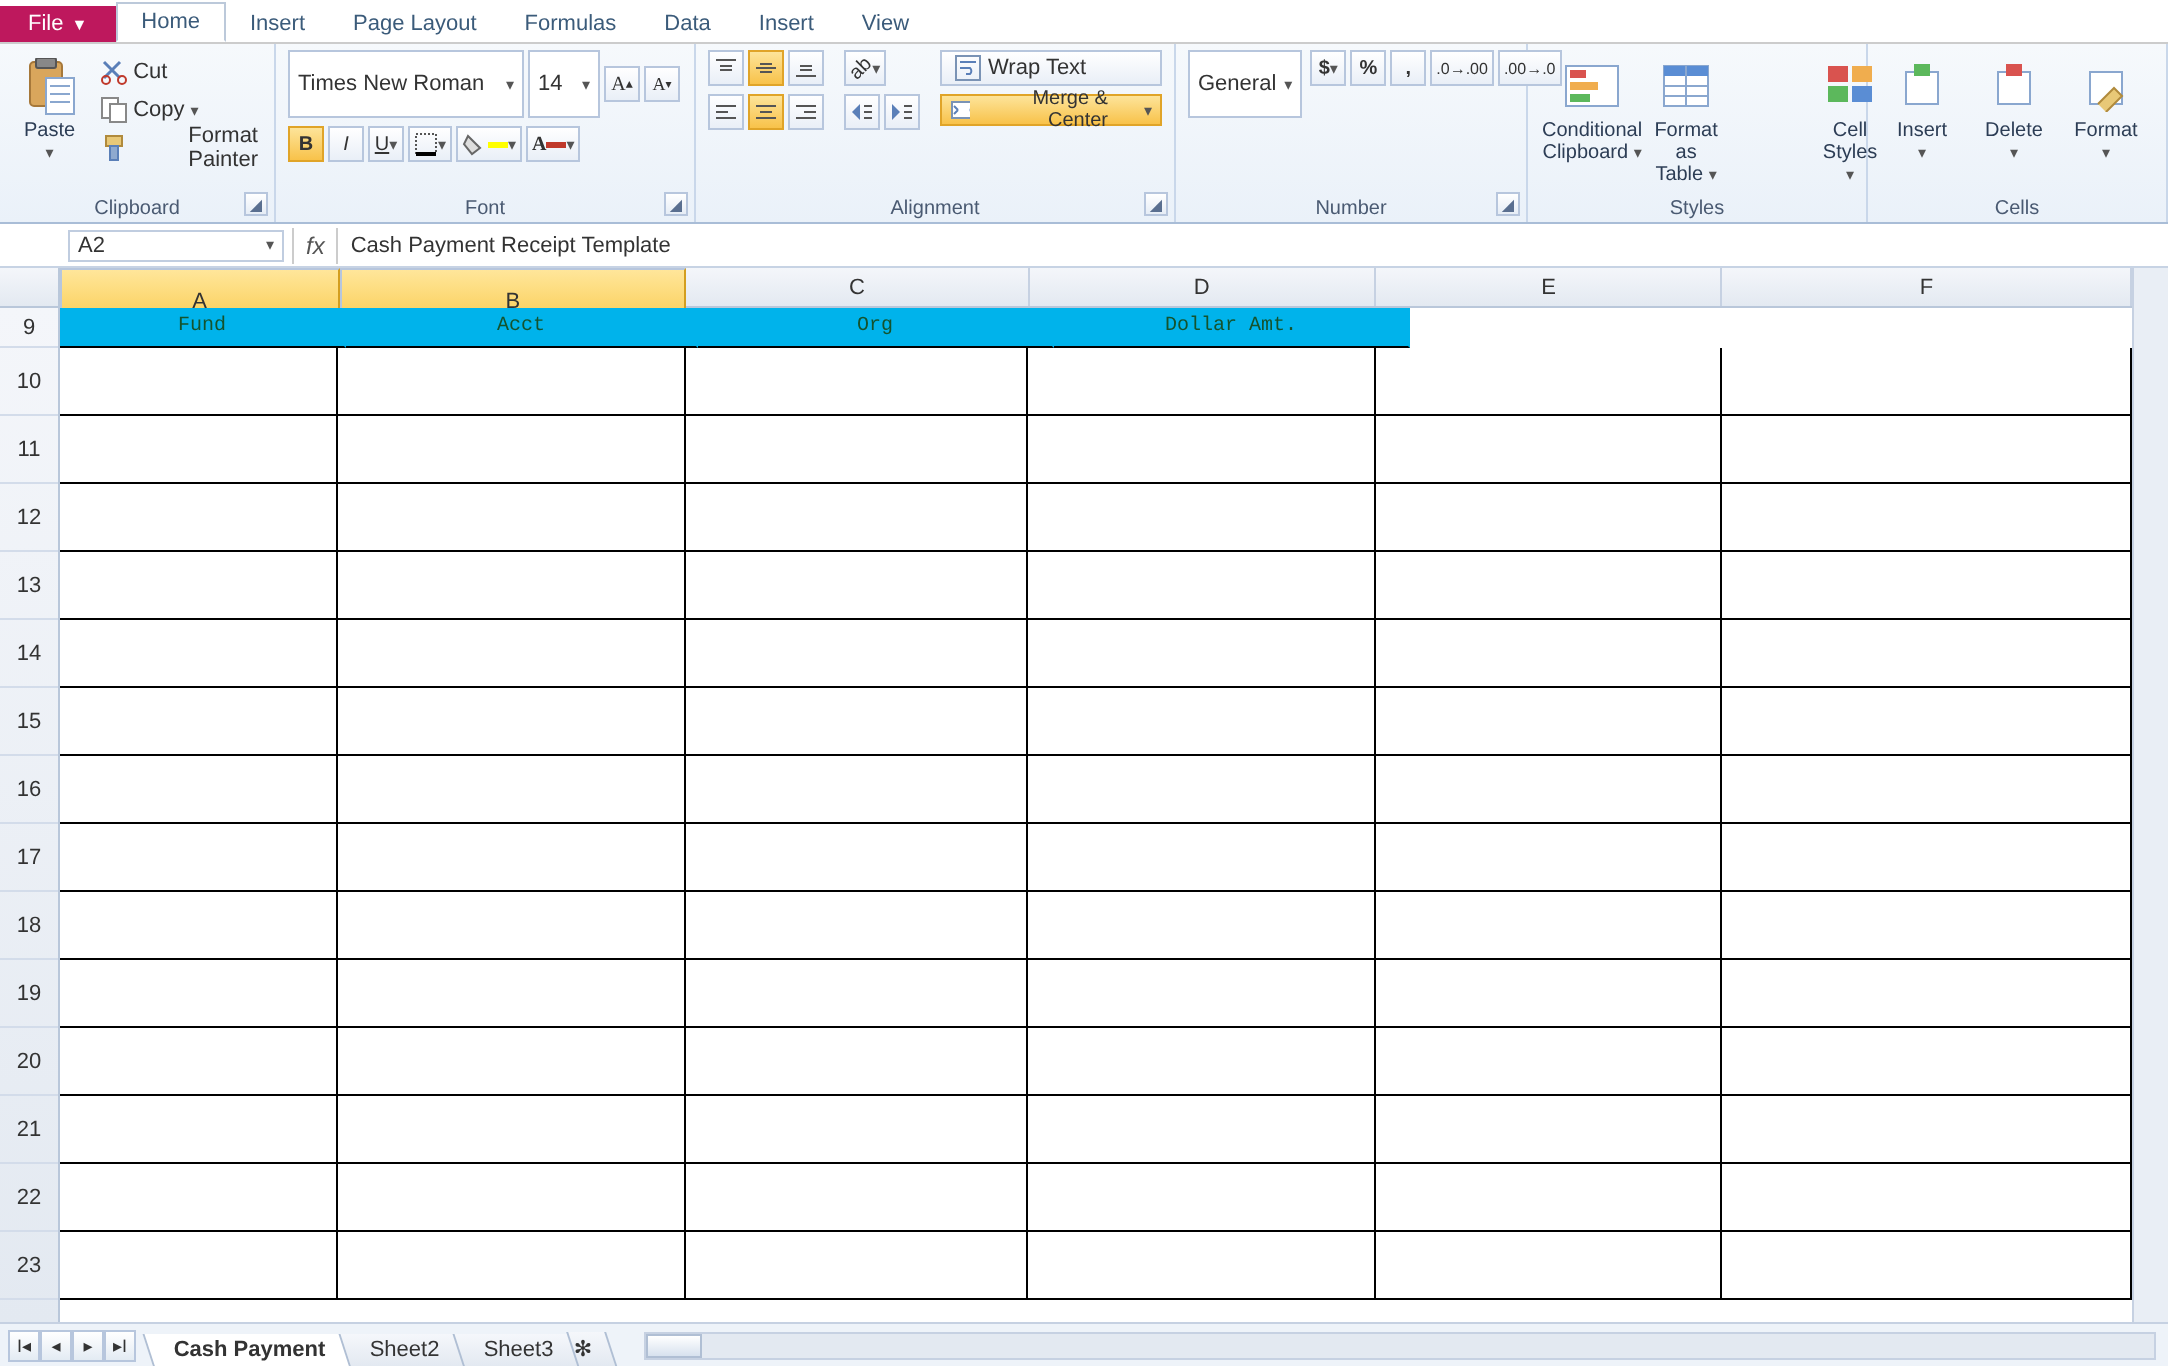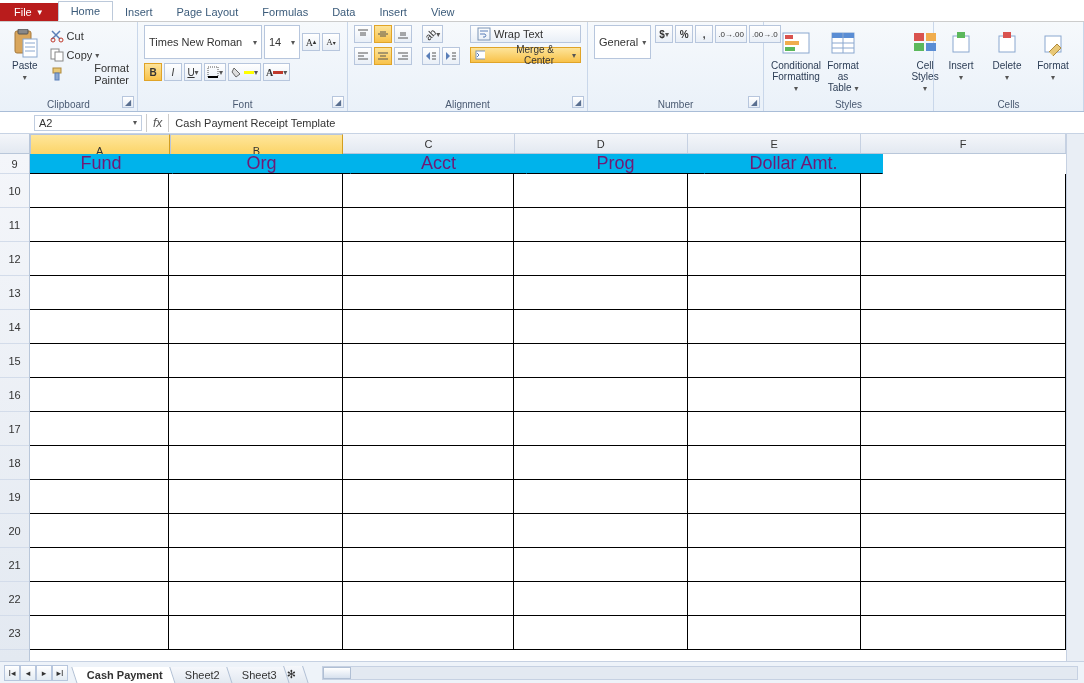--- a/index.html
+++ b/index.html
@@ -1,20 +1,20 @@
 <!DOCTYPE html>
 <html><head>
 <meta charset="utf-8">
 <style>
 * { box-sizing: border-box; margin: 0; padding: 0; font-family: "Segoe UI", Tahoma, sans-serif; }
 body { width: 1084px; height: 683px; background: #fff; overflow: hidden; font-size: 11px; color: #333; }
 
 
 .tabs { display: flex; align-items: flex-end; background: #fff; height: 22px; border-bottom: 1px solid #ccc; }
-.tab-file { background: #b91c1c; color: #fff; padding: 3px 14px 3px 14px; font-size: 11px; cursor: pointer; display:flex; align-items:center; gap:4px;}
+.tab-file { background: #be185d; color: #fff; padding: 3px 14px 3px 14px; font-size: 11px; cursor: pointer; display:flex; align-items:center; gap:4px;}
 .tab-file .drop { font-size: 8px; }
 .tab { padding: 3px 12px; font-size: 11px; color: #3b5b7a; cursor: pointer; }
 .tab.active { background: #fff; color: #3b5b7a; border: 1px solid #bcc9da; border-bottom: 1px solid #fff; }
 
 
 .ribbon { display: flex; background: linear-gradient(#f6f9fc,#eaf1f9); border-bottom: 1px solid #a9bdd7; height: 90px; }
 .group { border-right: 1px solid #c9d7ea; padding: 3px 6px 1px 6px; display: flex; flex-direction: column; position: relative; }
 .group-body { flex: 1; display: flex; gap: 4px; align-items: flex-start; }
 .group-label { text-align: center; font-size: 10px; color: #4a5a72; padding-top: 2px; display:flex; justify-content:center; align-items:flex-end; gap:4px;}
 .dlauncher { position:absolute; right:3px; bottom:3px; width:12px; height:12px; border:1px solid #b7c6dd; background:linear-gradient(#fff,#e6edf6); font-size:8px; color:#5a6f90; display:flex; align-items:center; justify-content:center; cursor:pointer;}
@@ -42,21 +42,21 @@
 .colheads { position:absolute; left:30px; top:0; right:18px; height:20px; display:flex; background:linear-gradient(#f4f6fa,#e3e9f1); border-bottom:1px solid #b9c7da;}
 .ch { border-right:1px solid #c6d1e2; display:flex; align-items:center; justify-content:center; font-size:11px; color:#333;}
 .ch.sel { background:linear-gradient(#ffe69a,#f9c846); border-right-color:#d39e1f;}
 .rowheads { position:absolute; left:0; top:20px; bottom:0; width:30px; background:linear-gradient(#f4f6fa,#e3e9f1); border-right:1px solid #b9c7da;}
 .rh { height:34px; border-bottom:1px solid #d3dcea; display:flex; align-items:center; justify-content:center; font-size:11px;}
 .rh.first { height:20px; }
 .cells { position:absolute; left:30px; top:20px; right:18px; bottom:0;}
 .crow { display:flex; height:34px; }
 .crow.first { height:20px;}
 .cell { border-right:1px solid #000; border-bottom:1px solid #000; display:flex; align-items:center; justify-content:center; overflow:hidden;}
-.hdrcell { background:#00b3eb; color:#701a75; font-family:Liberation Sans, sans-serif; font-size:18px; border-right:1px solid #00b3eb; border-bottom:1px solid #000;}
+.hdrcell { background:#00b3eb; color:#14532d; font-family:Liberation Mono, monospace; font-size:10px; border-right:1px solid #00b3eb; border-bottom:1px solid #000;}
 .vscroll { position:absolute; right:0; top:0; bottom:0; width:18px; background:#e9eef5; border-left:1px solid #c6d1e2;}
 
 
 .sheetbar { height:22px; display:flex; align-items:center; background:#eef3f9; border-top:1px solid #c6d1e2; position:relative;}
 .navbtns { display:flex; margin-left:4px; gap:0;}
 .navbtn { width:16px; height:16px; border:1px solid #b7c6dd; background:linear-gradient(#fff,#e3ebf3); display:flex; align-items:center; justify-content:center; font-size:9px; cursor:pointer;}
 .sheettabs { display:flex; align-items:flex-end; margin-left:6px; height:22px;}
 .sheettab { padding:2px 12px; font-size:11px; background:linear-gradient(#f5f7fb,#e3e9f1); border:1px solid #b0bfd4; border-top:none; border-bottom:1px solid #b0bfd4; transform:skewX(18deg); margin-right:-4px; cursor:pointer;}
 .sheettab span { display:inline-block; transform:skewX(-18deg);}
 .sheettab.active { background:#fff; font-weight:bold; border-bottom:1px solid #fff;}
@@ -310,21 +310,21 @@
       <div class="bigbtn" style="width:64px;">
         <div class="ic">
             <svg width="30" height="26">
               <rect x="2" y="2" width="26" height="20" fill="#fff" stroke="#8aa7cf"></rect>
               <rect x="4" y="4" width="8" height="4" fill="#d9534f"></rect>
               <rect x="4" y="10" width="14" height="4" fill="#f0ad4e"></rect>
               <rect x="4" y="16" width="10" height="4" fill="#5cb85c"></rect>
             </svg>
           </div>
         <div class="lbl"><span style="white-space:pre-line;">Conditional
-Formatting</span> <span class="dd">▾</span></div>
+Clipboard</span> <span class="dd">▾</span></div>
       </div>
       <div class="bigbtn" style="width:50px;">
         <div class="ic">
             <svg width="26" height="26">
               <rect x="2" y="2" width="22" height="20" fill="#fff" stroke="#8aa7cf"></rect>
               <rect x="2" y="2" width="22" height="5" fill="#5a8dd4"></rect>
               <line x1="2" y1="12" x2="24" y2="12" stroke="#8aa7cf"></line>
               <line x1="2" y1="17" x2="24" y2="17" stroke="#8aa7cf"></line>
               <line x1="13" y1="2" x2="13" y2="22" stroke="#8aa7cf"></line>
             </svg>
@@ -423,23 +423,22 @@
       <div class="rh">18</div>
       <div class="rh">19</div>
       <div class="rh">20</div>
       <div class="rh">21</div>
       <div class="rh">22</div>
       <div class="rh">23</div>
     </div>
   <div class="cells" id="cells">
       <div class="crow first">
         <div class="cell hdrcell" style="width: 143px;">Fund</div>
+        <div class="cell hdrcell" style="width: 176px;">Acct</div>
         <div class="cell hdrcell" style="width: 178px;">Org</div>
-        <div class="cell hdrcell" style="width: 176px;">Acct</div>
-        <div class="cell hdrcell" style="width: 178px;">Prog</div>
         <div class="cell hdrcell" style="width: 178px;">Dollar Amt.</div>
       </div>
       <div class="crow">
         <div class="cell" style="width: 143px;"></div>
         <div class="cell" style="width: 178px;"></div>
         <div class="cell" style="width: 176px;"></div>
         <div class="cell" style="width: 178px;"></div>
         <div class="cell" style="width: 178px;"></div>
         <div class="cell" style="width: 210px;"></div>
       </div>

